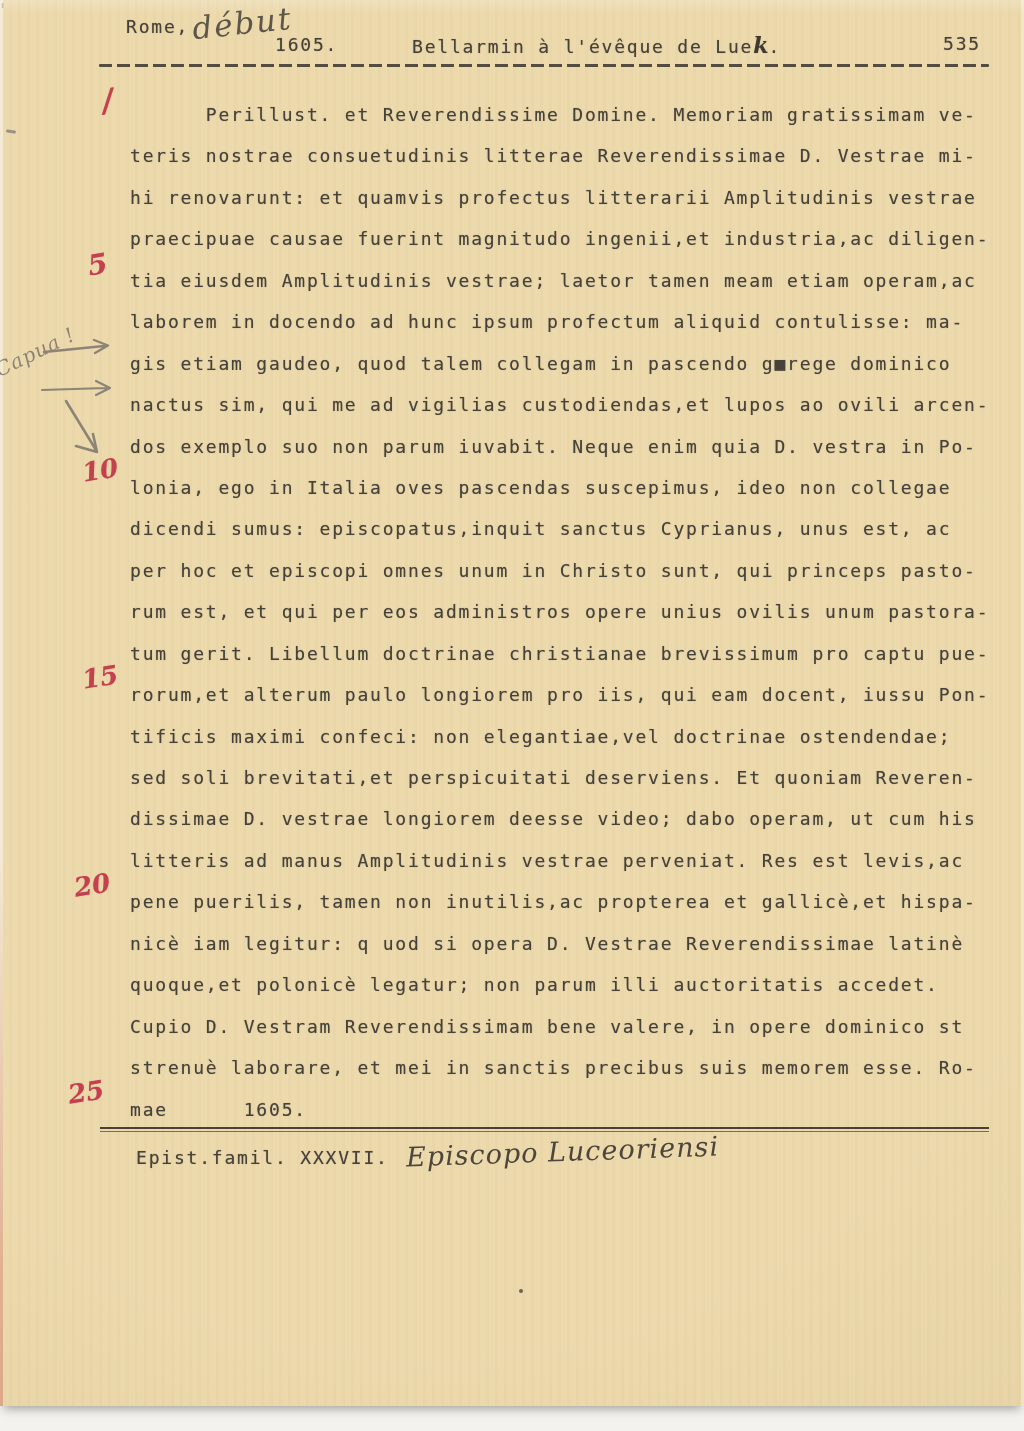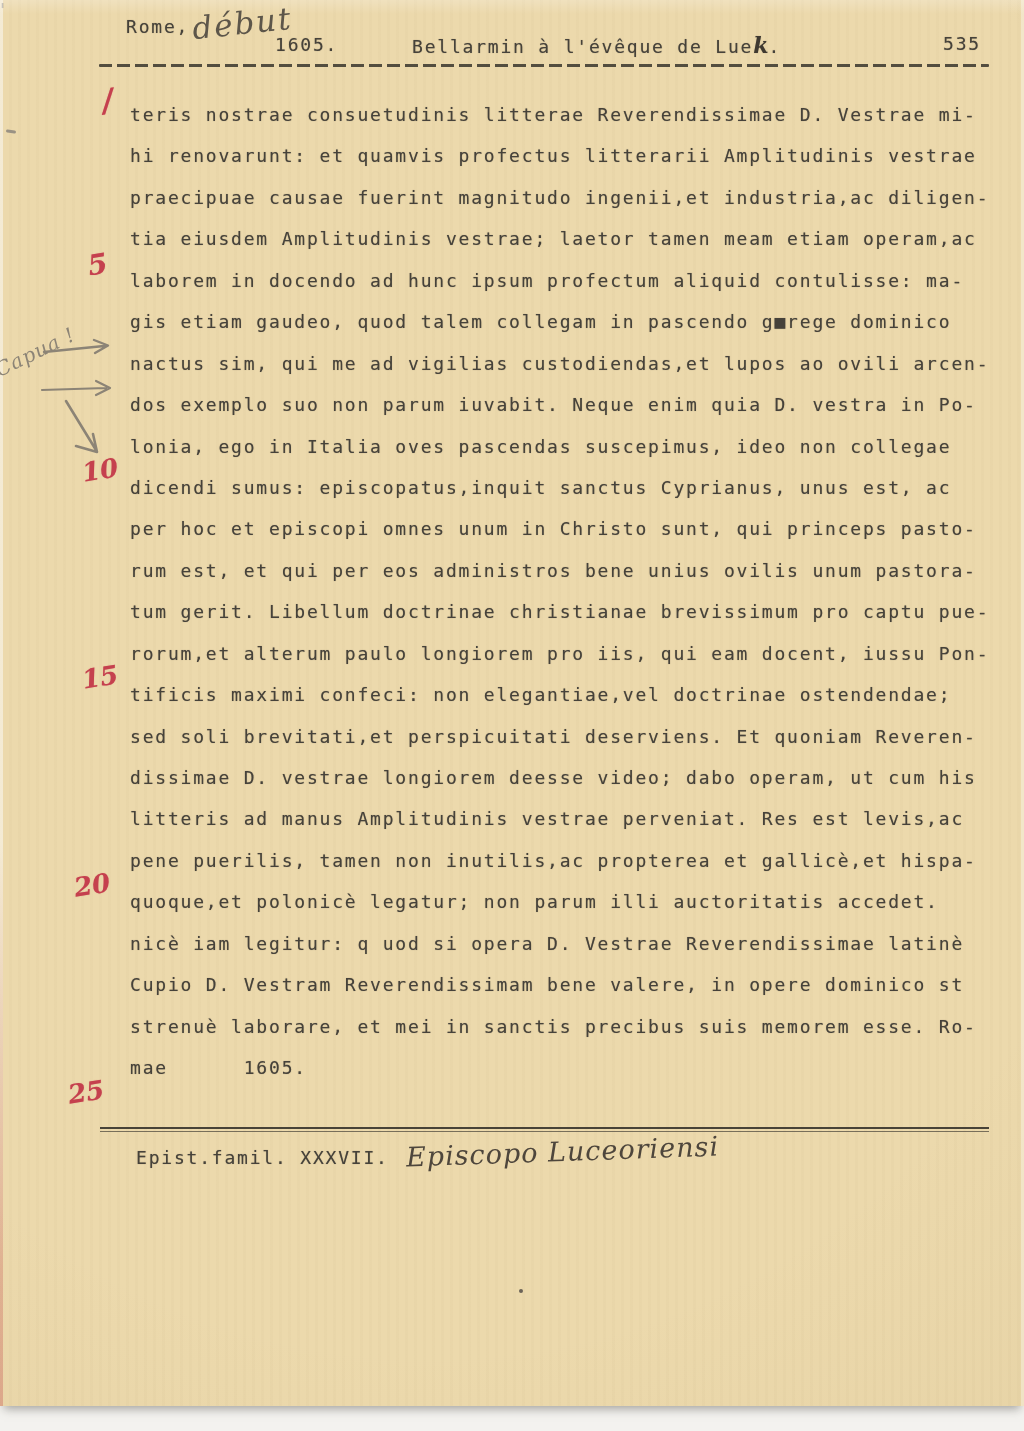--- a/index.html
+++ b/index.html
@@ -115,41 +115,42 @@
     
     <span class="typed hdr-place">Rome,</span>
     <span class="typed hdr-date">1605.</span>
     <span class="typed hdr-title"><span>Bellarmin à l'évêque de Lue</span><span class="hand-k">k</span><span>.</span></span>
     <span class="typed hdr-page">535</span>
 
     <div class="dash-rule"></div>
 
     
     <div class="body-text">
+        <div class="bodyline">      Perillust. et Reverendissime Domine. Memoriam gratissimam ve-</div>
         <div class="bodyline">teris nostrae consuetudinis litterae Reverendissimae D. Vestrae mi-</div>
         <div class="bodyline">hi renovarunt: et quamvis profectus litterarii Amplitudinis vestrae</div>
         <div class="bodyline">praecipuae causae fuerint magnitudo ingenii,et industria,ac diligen-</div>
         <div class="bodyline">tia eiusdem Amplitudinis vestrae; laetor tamen meam etiam operam,ac</div>
         <div class="bodyline">laborem in docendo ad hunc ipsum profectum aliquid contulisse: ma-</div>
         <div class="bodyline">gis etiam gaudeo, quod talem collegam in pascendo g■rege dominico</div>
         <div class="bodyline">nactus sim, qui me ad vigilias custodiendas,et lupos ao ovili arcen-</div>
         <div class="bodyline">dos exemplo suo non parum iuvabit. Neque enim quia D. vestra in Po-</div>
         <div class="bodyline">lonia, ego in Italia oves pascendas suscepimus, ideo non collegae</div>
         <div class="bodyline">dicendi sumus: episcopatus,inquit sanctus Cyprianus, unus est, ac</div>
         <div class="bodyline">per hoc et episcopi omnes unum in Christo sunt, qui princeps pasto-</div>
-        <div class="bodyline">rum est, et qui per eos administros bene unius ovilis unum pastora-</div>
+        <div class="bodyline">rum est, et qui per eos administros opere unius ovilis unum pastora-</div>
         <div class="bodyline">tum gerit. Libellum doctrinae christianae brevissimum pro captu pue-</div>
         <div class="bodyline">rorum,et alterum paulo longiorem pro iis, qui eam docent, iussu Pon-</div>
         <div class="bodyline">tificis maximi confeci: non elegantiae,vel doctrinae ostendendae;</div>
         <div class="bodyline">sed soli brevitati,et perspicuitati deserviens. Et quoniam Reveren-</div>
         <div class="bodyline">dissimae D. vestrae longiorem deesse video; dabo operam, ut cum his</div>
         <div class="bodyline">litteris ad manus Amplitudinis vestrae perveniat. Res est levis,ac</div>
         <div class="bodyline">pene puerilis, tamen non inutilis,ac propterea et gallicè,et hispa-</div>
+        <div class="bodyline">nicè iam legitur: q uod si opera D. Vestrae Reverendissimae latinè</div>
         <div class="bodyline">quoque,et polonicè legatur; non parum illi auctoritatis accedet.</div>
-        <div class="bodyline">nicè iam legitur: q uod si opera D. Vestrae Reverendissimae latinè</div>
         <div class="bodyline">Cupio D. Vestram Reverendissimam bene valere, in opere dominico st</div>
         <div class="bodyline">strenuè laborare, et mei in sanctis precibus suis memorem esse. Ro-</div>
         <div class="bodyline">mae      1605.</div>
       </div>
 
     
     <span class="hw note-capua">Capua !</span>
 
     <div class="pencil-arrow" style="left:42px;top:338px;">
       <svg width="76" height="22" viewBox="0 0 76 22">

